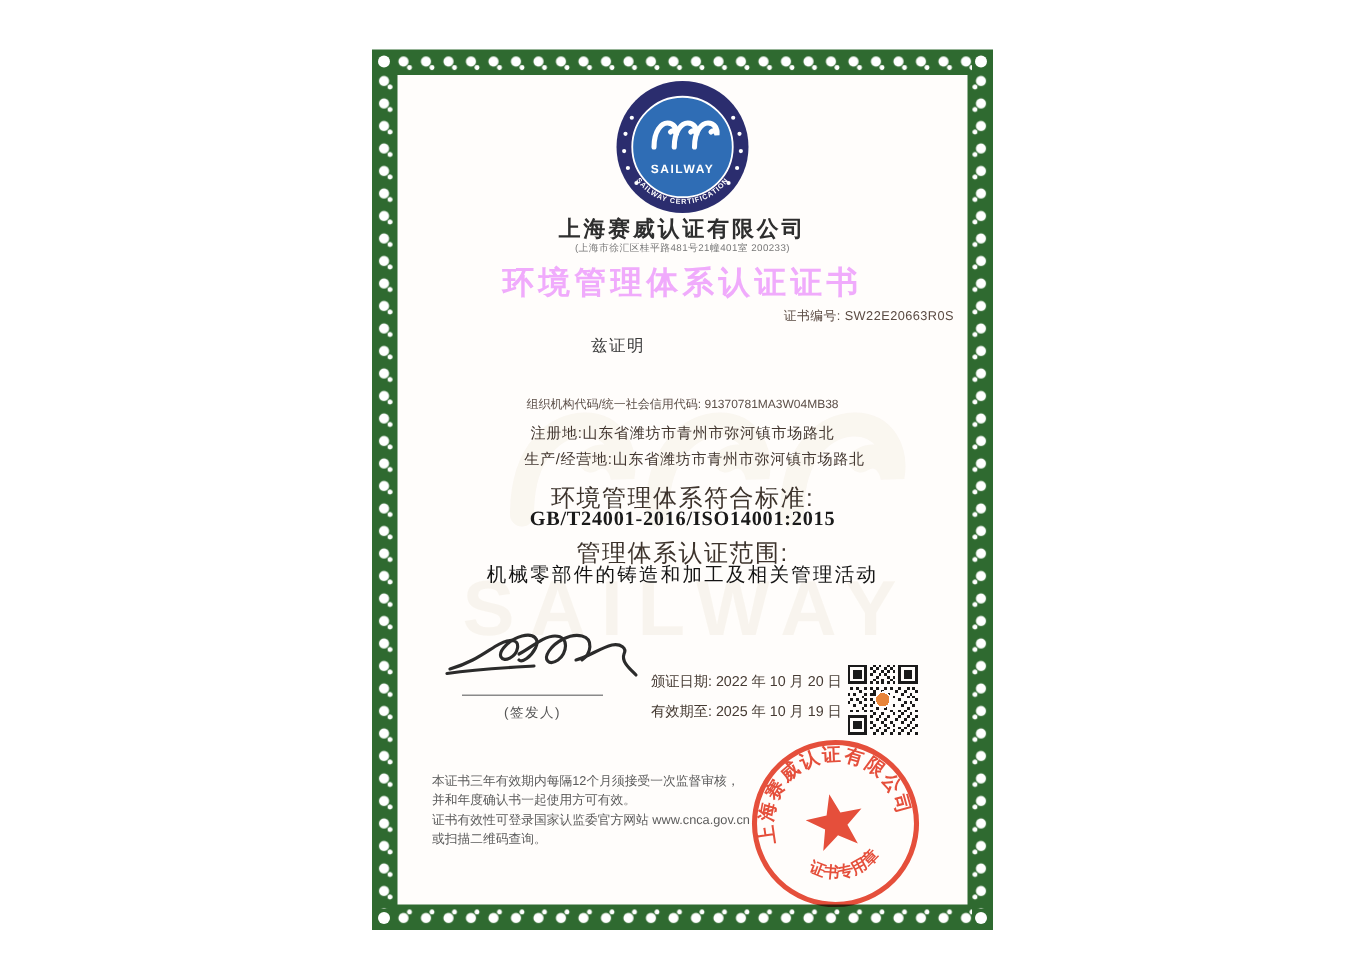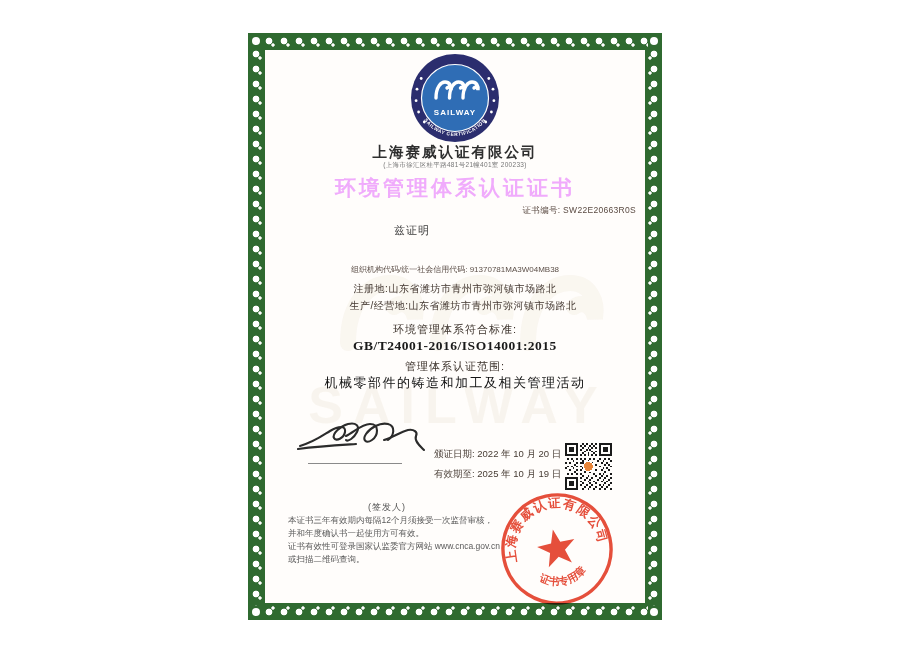--- a/index.html
+++ b/index.html
@@ -40,28 +40,28 @@
   .issuer-name { top:110px; font-size:14.5px; font-weight:bold; letter-spacing:2px; color:#2e2e2e; }
   .issuer-addr { top:128px; font-size:6.5px; color:#777; letter-spacing:.3px; }
   .cert-title  { top:141px; font-size:21px; font-weight:bold; letter-spacing:3px; color:#f0abfc;
                  font-family:"Liberation Serif","DejaVu Serif",serif; }
   .certno { top:172px; right:26px; font-size:8.5px; color:#5a4a42; letter-spacing:.3px; }
   .intro { top:190px; left:146px; font-size:11px; color:#3c3c3c; letter-spacing:1px; }
   .company { top:203px; font-size:19px; font-weight:bold; letter-spacing:1.5px; color:#141414; }
   .credit { top:231px; font-size:8px; color:#5c4f48; }
   .addr1 { top:249px; font-size:10px; color:#42362f; letter-spacing:.5px; }
   .addr2 { top:266px; font-size:10px; color:#42362f; letter-spacing:.5px;margin-left:16px; }
-  .lbl   { font-size:11px; color:#3d332c; letter-spacing:1px; }
+  .lbl   { font-size:16px; color:#3d332c; letter-spacing:1px; }
   .std-label { top:289px; } .std-value { top:305px; font-size:13.5px; font-weight:bold; color:#1a1a1a;
                font-family:"Liberation Serif","DejaVu Serif",serif; letter-spacing:.5px; }
   .scope-label { top:326px; } .scope-value { top:341px; font-size:13px; font-weight:normal;
                letter-spacing:1.5px; color:#141414; }
   .sig-svg { left:48px; top:383px; }
   .sig-line { left:60px; top:430px; width:94px; height:1px; background:#8a8a8a; }
-  .signer { left:56px; top:436px; width:102px; text-align:right; font-size:9px; color:#555; letter-spacing:1px;margin-top:32px; }
+  .signer { left:56px; top:436px; width:102px; text-align:center; font-size:9px; color:#555; letter-spacing:1px; }
   .date-line1 { left:186px; top:415px; font-size:9.5px; color:#463b33;text-align:center; }
   .date-line2 { left:186px; top:435px; font-size:9.5px; color:#463b33;text-align:right; }
   .qr { left:317px; top:410px; width:47px; height:47px; }
   .footnote { left:40px; top:481px; font-size:8.5px; line-height:13px; color:#5b5b5b; }
   .seal { left:251px; top:458px; z-index:5; opacity:.9; mix-blend-mode:multiply; }
 
   .watermark { left:40px; top:240px; z-index:1; opacity:.5; }
 </style>
 </head>
 <body>

